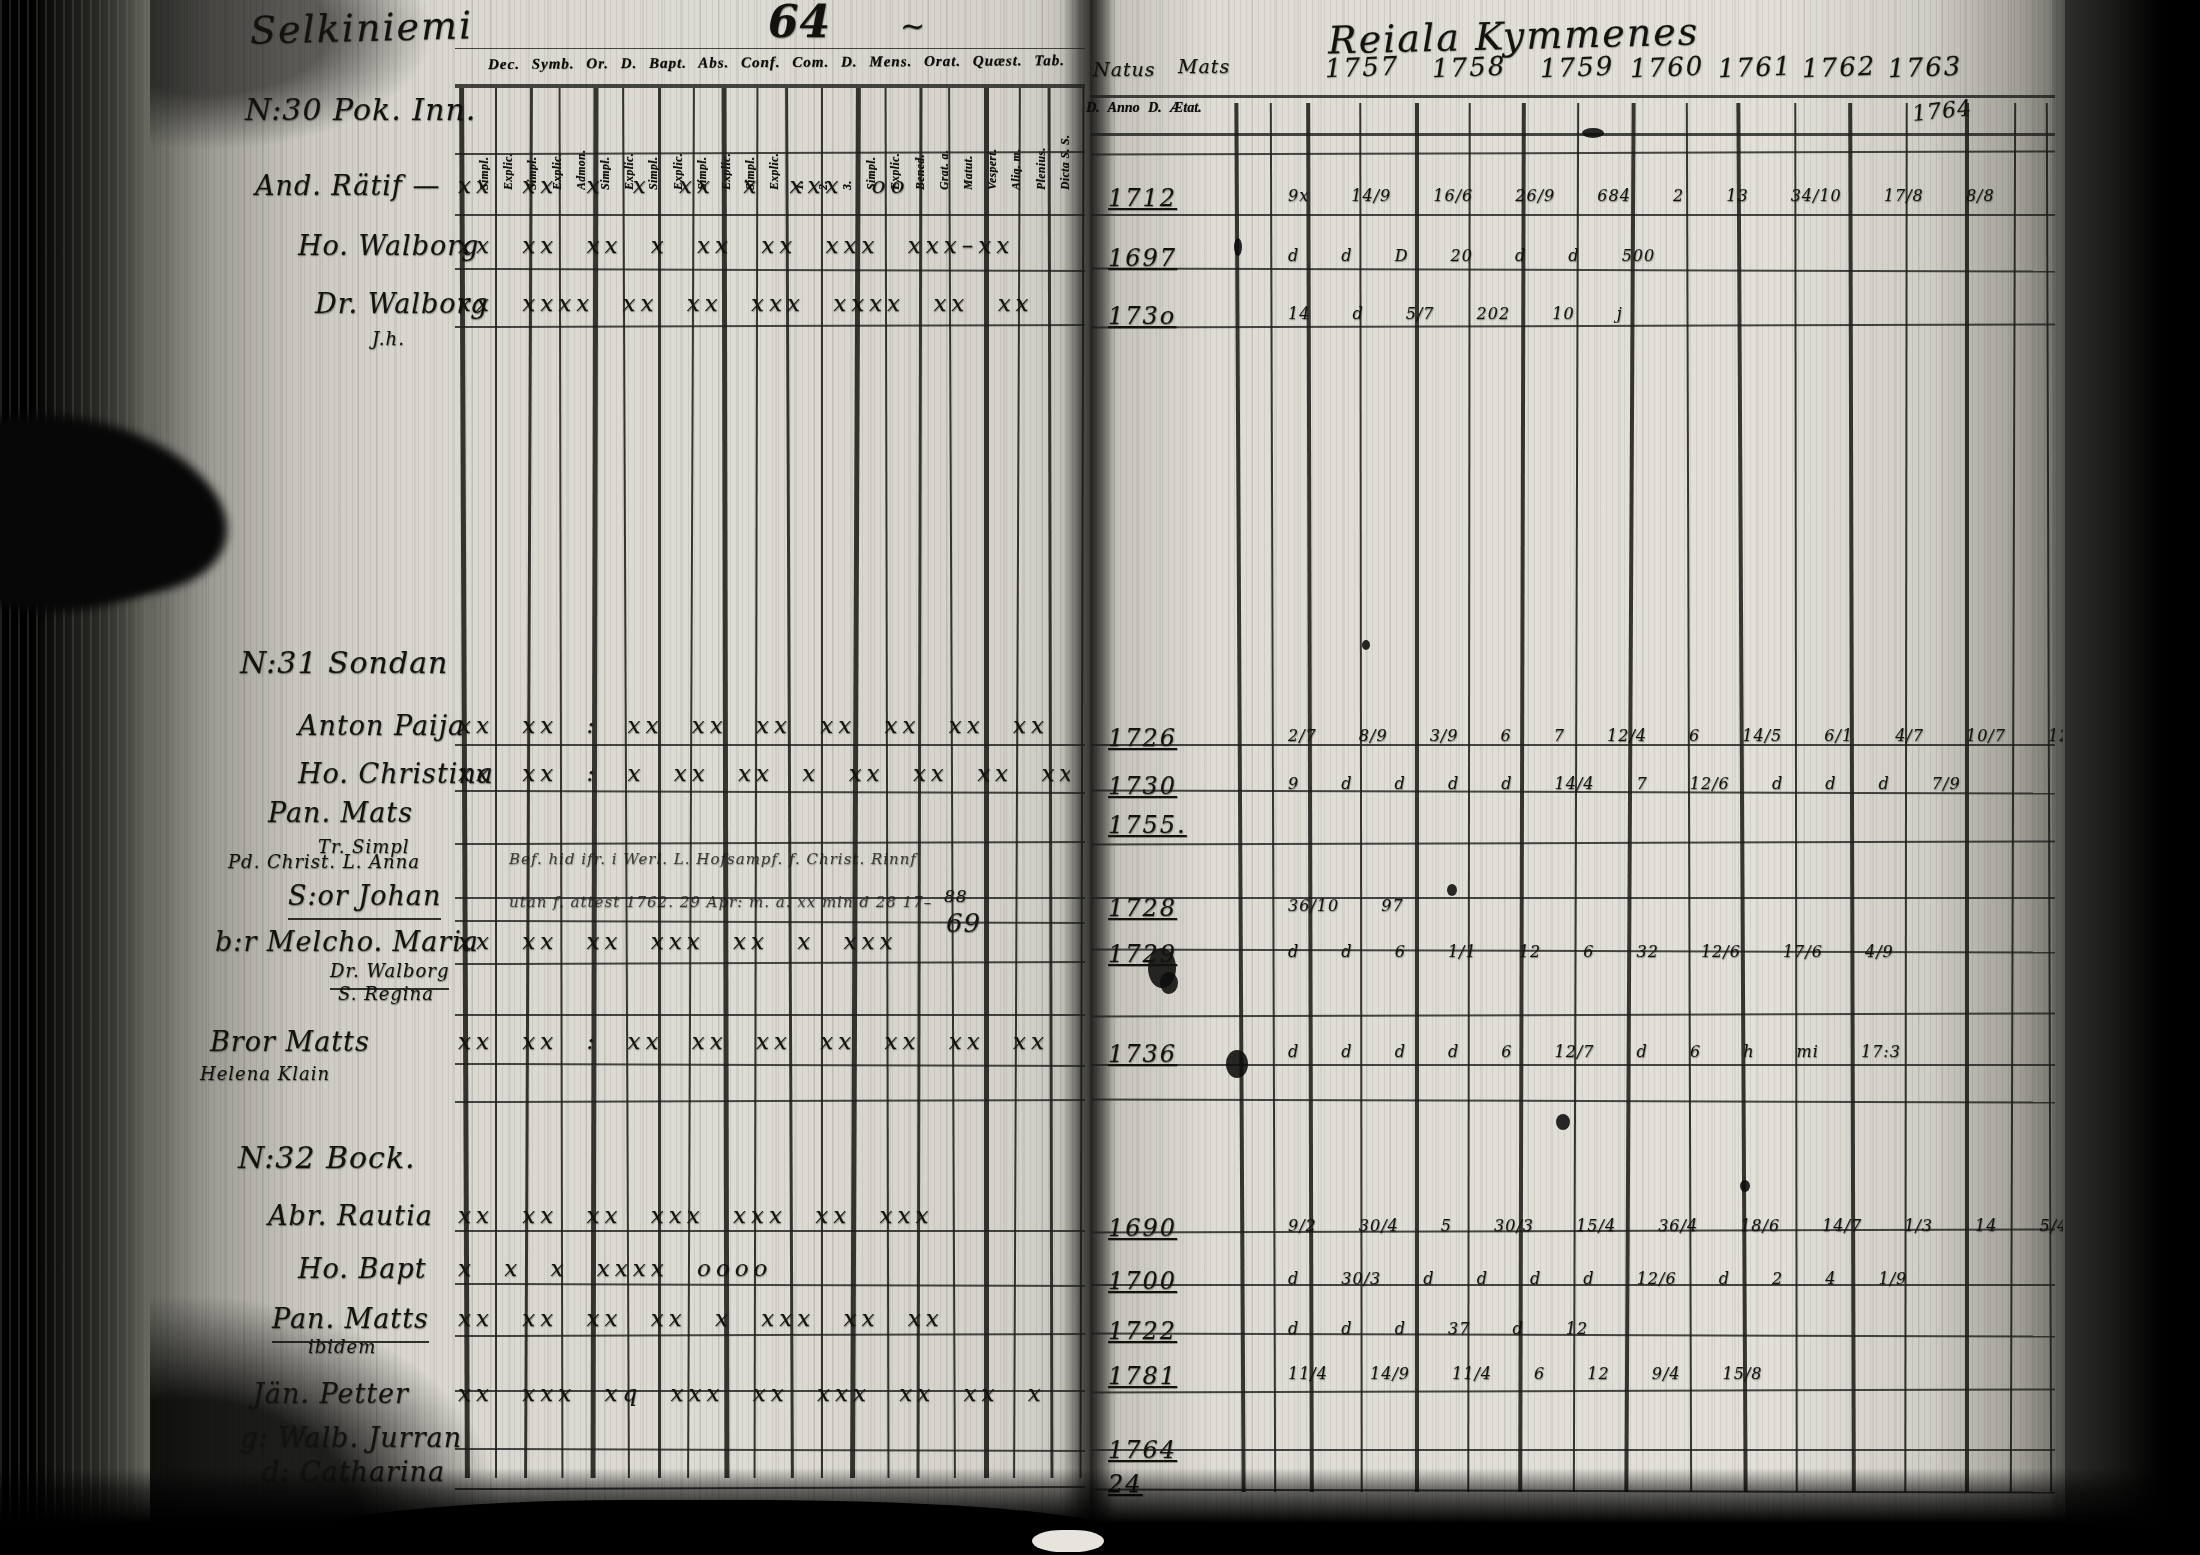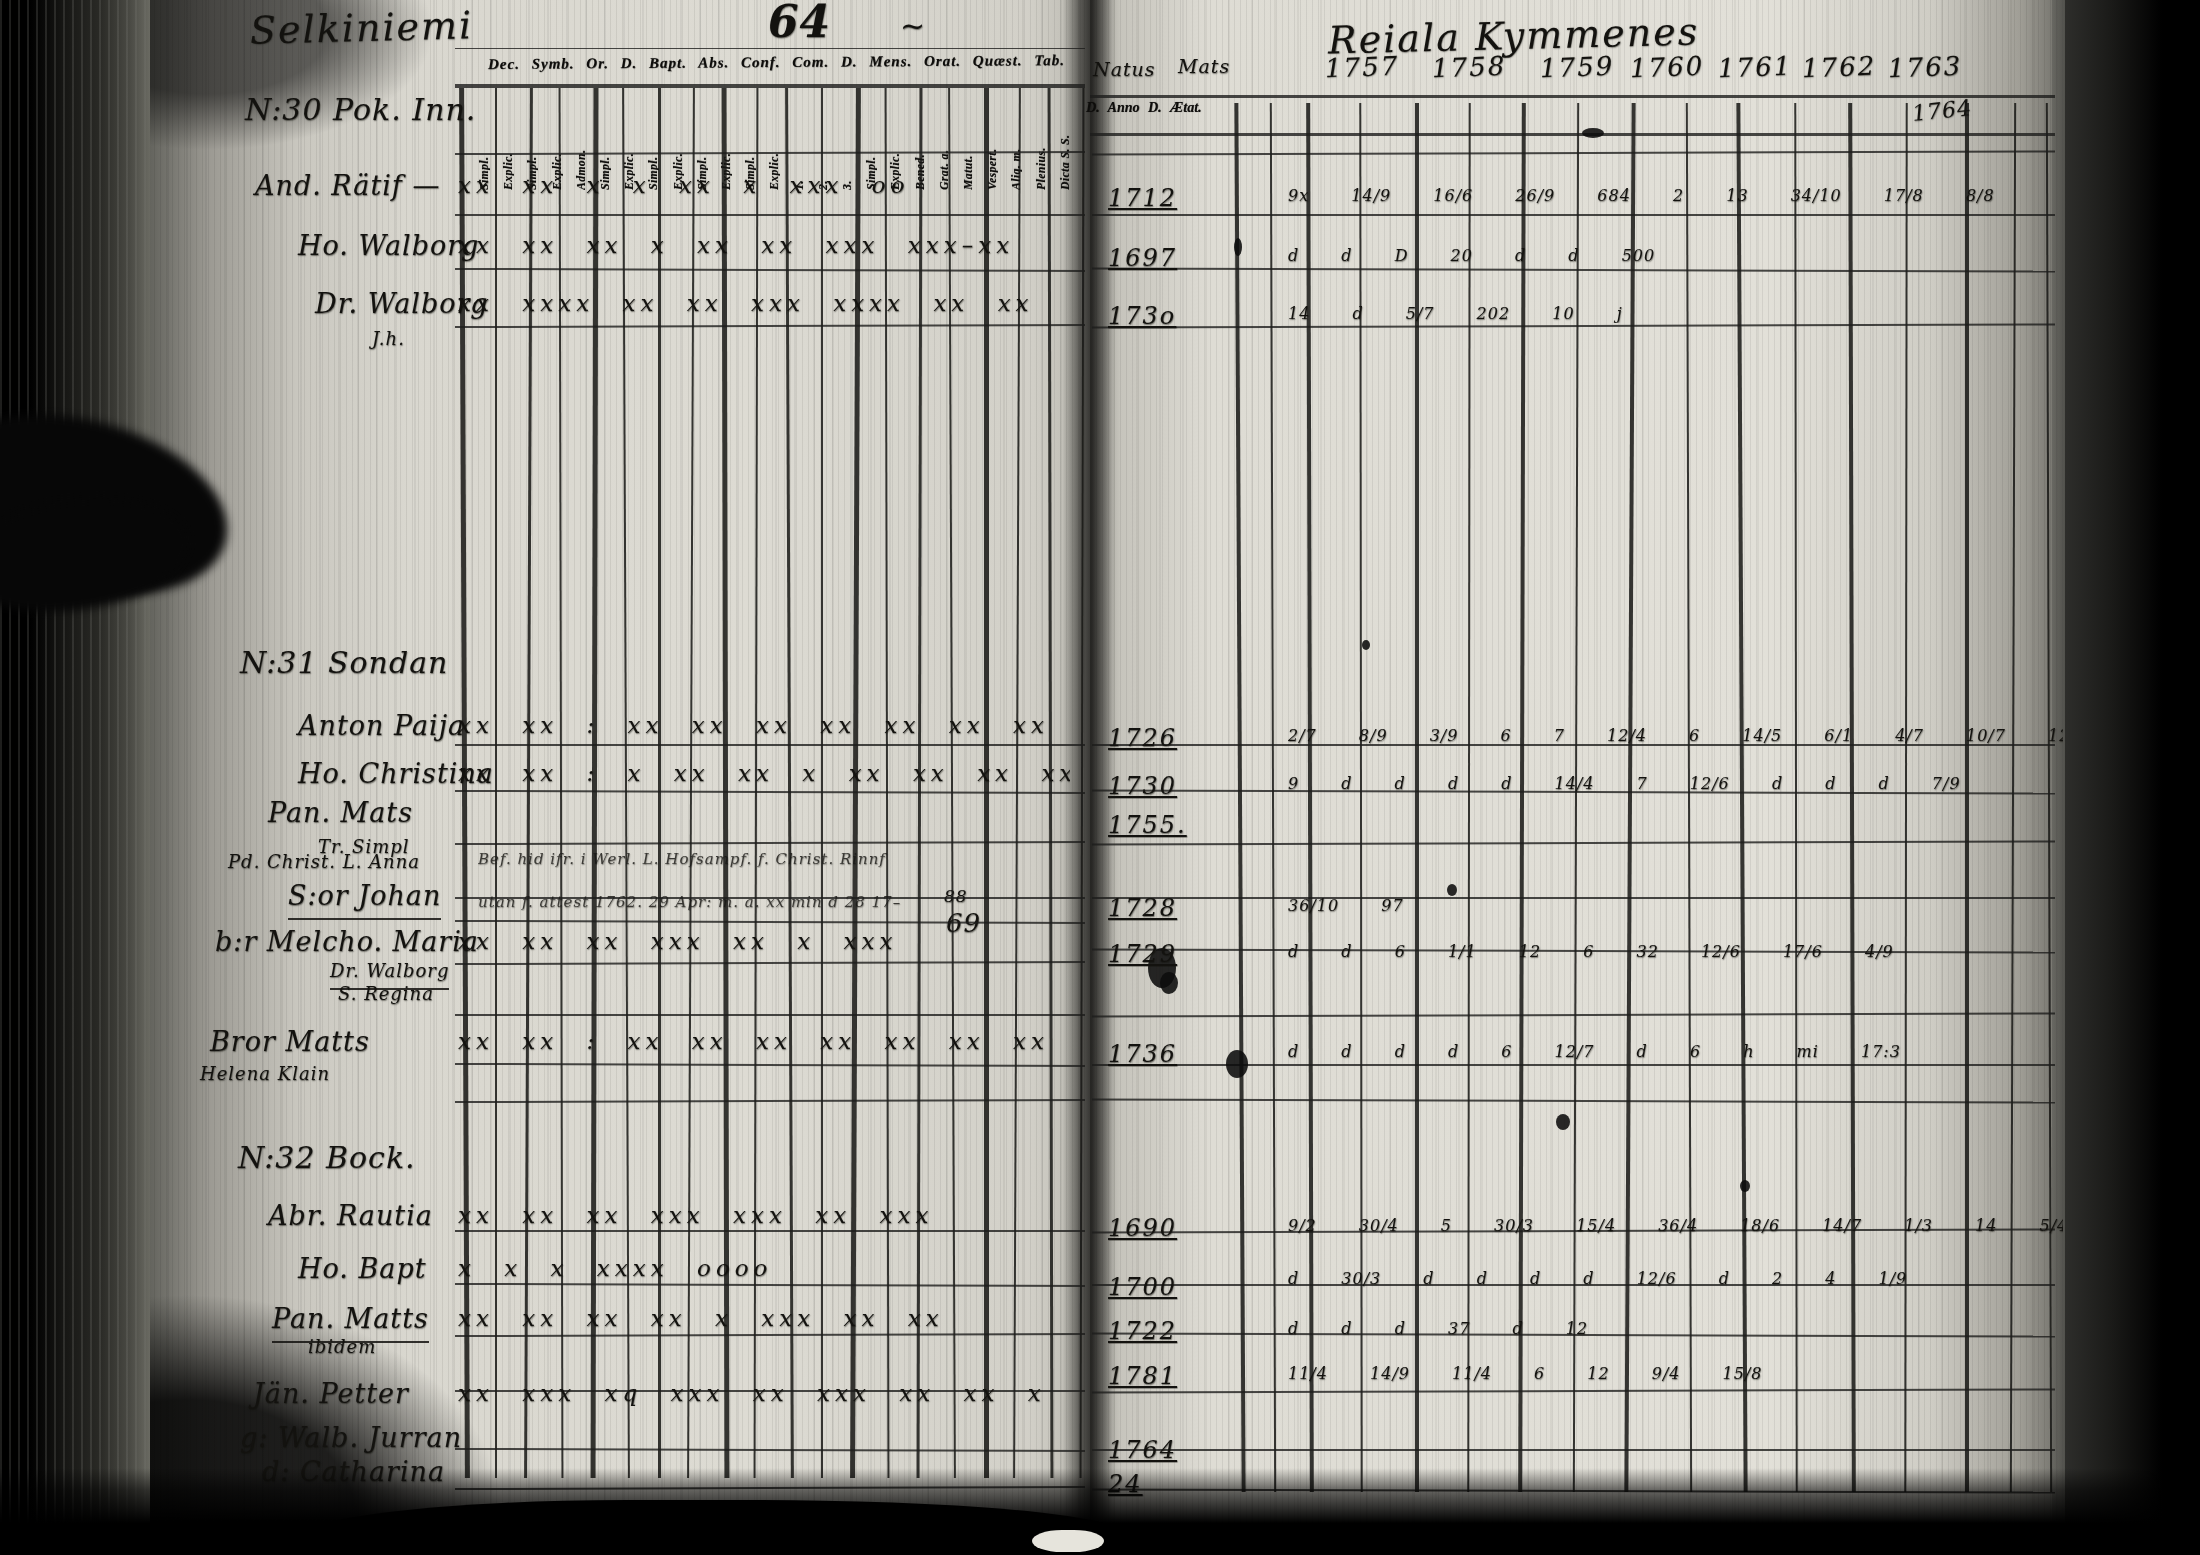--- a/index.html
+++ b/index.html
@@ -41,21 +41,21 @@
   .hand{font-style:italic;letter-spacing:1px;}
   .title{font-size:38px;transform:rotate(-1.4deg);letter-spacing:2px;}
   .pageno{font-size:44px;font-weight:bold;font-style:italic;}
   .ghead{font-size:30px;font-style:italic;letter-spacing:1px;}
   .hname{font-size:27px;font-style:italic;}
   .hname.small{font-size:18px;}
   .ul{border-bottom:2px solid rgba(19,18,15,.85);padding-bottom:7px;}
   .hmarks{font-size:23px;font-style:italic;letter-spacing:5px;word-spacing:16px;width:612px;overflow:hidden;}
   .hnatus{font-size:24px;font-style:italic;letter-spacing:2px;text-decoration:underline;}
   .hright{font-size:16px;font-style:italic;word-spacing:36px;letter-spacing:1px;width:775px;overflow:hidden;}
-  .hnote{font-size:15px;font-style:italic;opacity:.8;letter-spacing:1px;}
+  .hnote{font-size:15px;font-style:italic;opacity:.8;letter-spacing:1px;padding-left:31px;}
   .printed{font-family:"Liberation Serif",serif;font-weight:bold;font-style:italic;color:#0e0d0b;
            text-shadow:0.4px 0.4px 0.8px rgba(0,0,0,.6);white-space:nowrap;}
   .phead{font-size:15px;word-spacing:7px;letter-spacing:1px;transform:rotate(-0.4deg);}
   .vlabel{font-size:11.5px;letter-spacing:.5px;writing-mode:vertical-rl;transform:rotate(180deg);height:100px;overflow:hidden;}
   .yearlbl{font-size:26px;font-style:italic;letter-spacing:2px;}
 </style>
 </head>
 <body>
 
 <div id="stage">
@@ -253,21 +253,21 @@
       <div class="abs ink hand hnatus" style="left:1108px;top:1040px;">1736</div>
       <div class="abs ink hand hright" style="left:1288px;top:1042px;">d   d   d   d   6   12/7    d    6 h mi  17:3</div>
       <div class="abs ink hand hname small" style="left:200px;top:1063px;">Helena Klain</div>
       <div class="abs ink hand ghead" style="left:238px;top:1140px;">N:32 Bock.</div>
       <div class="abs ink hand hname" style="left:268px;top:1200px;">Abr. Rautia</div>
       <div class="abs ink hand hmarks" style="left:458px;top:1202px;">xx xx   xx xxx xxx   xx xxx</div>
       <div class="abs ink hand hnatus" style="left:1108px;top:1214px;">1690</div>
       <div class="abs ink hand hright" style="left:1288px;top:1216px;">9/2 30/4 5 30/3 15/4 36/4 18/6 14/7 1/3   14  5/4   11/9 14/3</div>
       <div class="abs ink hand hname" style="left:298px;top:1253px;">Ho. Bapt</div>
       <div class="abs ink hand hmarks" style="left:458px;top:1255px;">x     x  x    xxxx   oooo</div>
-      <div class="abs ink hand hnatus" style="left:1108px;top:1267px;margin-top:6px;">1700</div>
+      <div class="abs ink hand hnatus" style="left:1108px;top:1267px;">1700</div>
       <div class="abs ink hand hright" style="left:1288px;top:1269px;">d  30/3  d   d   d   d  12/6   d    2  4    1/9</div>
       <div class="abs ink hand hname ul" style="left:272px;top:1303px;">Pan. Matts</div>
       <div class="abs ink hand hmarks" style="left:458px;top:1305px;">xx xx  xx xx x xxx  xx xx</div>
       <div class="abs ink hand hnatus" style="left:1108px;top:1317px;">1722</div>
       <div class="abs ink hand hright" style="left:1288px;top:1319px;">d    d    d    37     d    12</div>
       <div class="abs ink hand hname small" style="left:308px;top:1336px;">ibidem</div>
       <div class="abs ink hand hname" style="left:253px;top:1378px;">Jän. Petter</div>
       <div class="abs ink hand hmarks" style="left:458px;top:1380px;">xx xxx  xq xxx xx  xxx xx xx x</div>
       <div class="abs ink hand hnatus" style="left:1108px;top:1362px;">1781</div>
       <div class="abs ink hand hright" style="left:1288px;top:1364px;">11/4 14/9   11/4   6    12       9/4     15/8</div>

